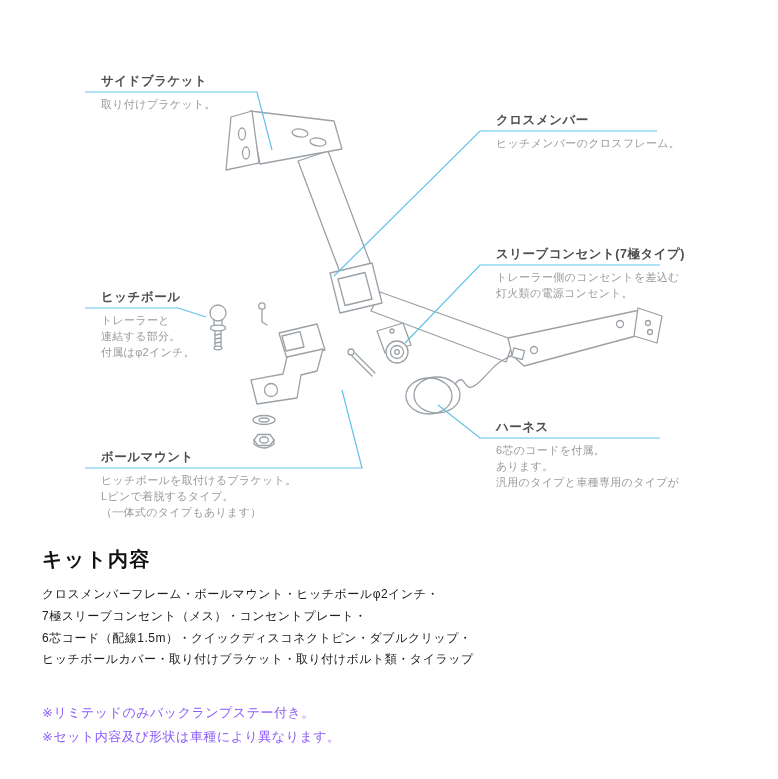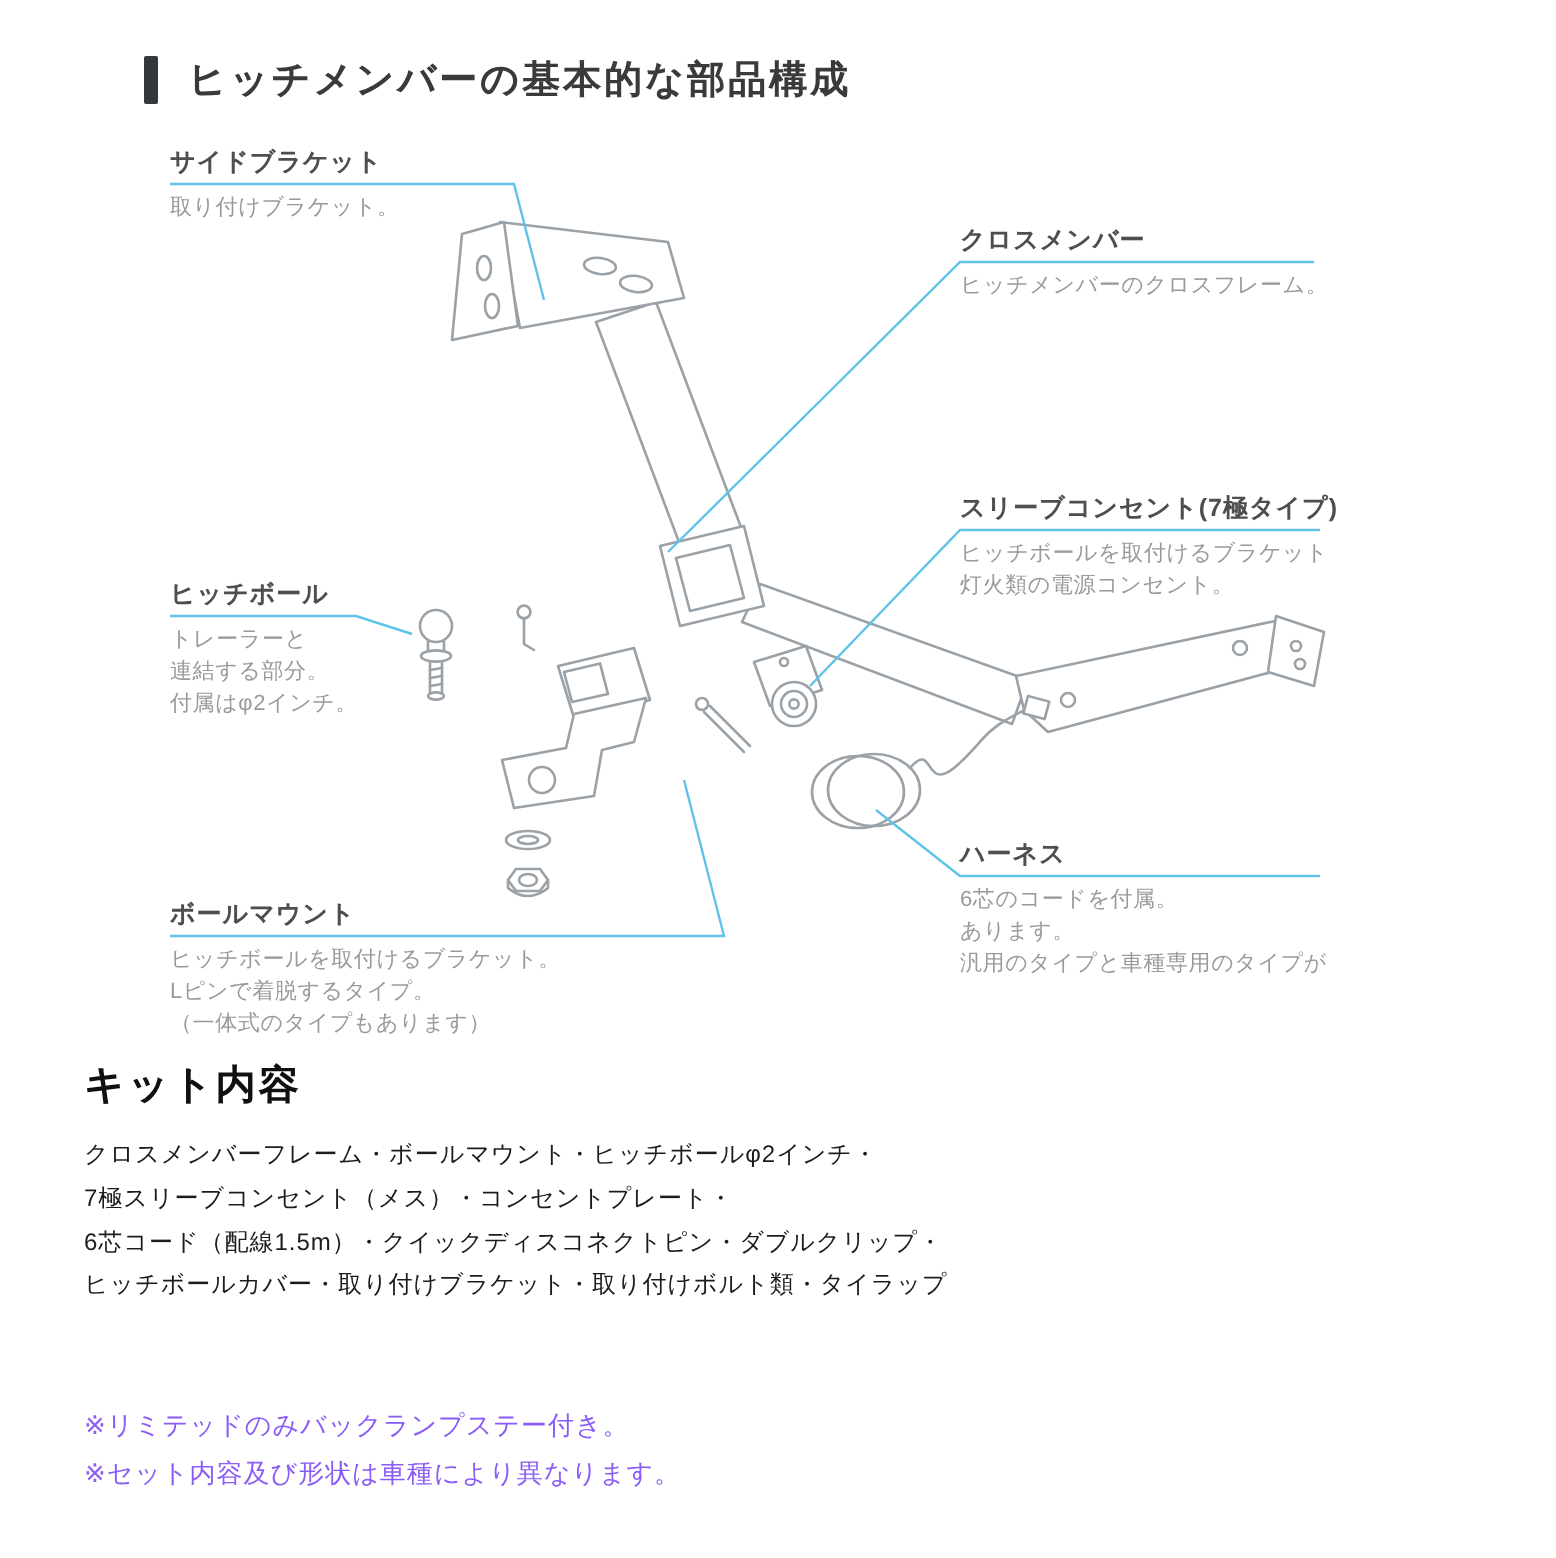--- a/index.html
+++ b/index.html
@@ -13,38 +13,34 @@
 
   .title-row { position:absolute; left:72px; top:27px; display:flex; align-items:center; gap:15px; z-index:3; }
   .title-bar { width:7px; height:24px; background:#35383b; border-radius:1px; }
   .title { font-size:19px; font-weight:bold; color:#3a3a3a; letter-spacing:1.5px; }
 
   svg.diagram { position:absolute; left:0; top:0; z-index:1; pointer-events:none; }
   .draw   { stroke:#9aa1a7; stroke-width:1.3; fill:#ffffff; stroke-linejoin:round; stroke-linecap:round; }
   .nofill { fill:none; }
   .leader { stroke:#5fc3e9; stroke-width:1.2; fill:none; }
 
-  .label { position:absolute; z-index:2; }
+  .label { position:absolute; z-index:2;margin-left:16px; }
   .label .name { display:block; font-size:12.5px; font-weight:bold; color:#4e4e4e; letter-spacing:0.5px; line-height:15px; }
   .label .desc { margin-top:8px; font-size:11px; color:#9a9a9a; line-height:1.45; letter-spacing:0.3px; }
 
-  .kit { position:absolute; left:42px; top:529px; z-index:2; width:720px; }
+  .kit { position:absolute; left:42px; top:546px; z-index:2; width:720px; }
   .kit .kit-heading { font-size:20px; font-weight:bold; color:#101010; letter-spacing:1.5px; }
   .kit .kit-lines { margin-top:11px; font-size:12px; color:#1c1c1c; line-height:1.82; letter-spacing:0.5px; }
   .notes { position:absolute; left:42px; top:701px; z-index:2; font-size:13px; color:#8b5cf6; line-height:1.85; letter-spacing:0.5px; }
 </style>
 </head>
 <body>
 
 <div class="page">
 
-  <div class="title-row">
-    <span class="title-bar"></span>
-    <h1 class="title">ヒッチメンバーの基本的な部品構成</h1>
-  </div>
 
   <svg class="diagram" width="778" height="520" viewBox="0 0 778 520" xmlns="http://www.w3.org/2000/svg">
 
     <g>
       <polygon class="draw" points="298,161 328,151 371,265 341,275"></polygon>
       <polygon class="draw" points="380,292 514,340 506,362 371,311"></polygon>
       <polygon class="draw" points="330,273 372,263 382,303 340,313"></polygon>
       <polygon class="draw" points="338,279 365,272.5 372,299 345,305.5"></polygon>
     </g>
 
@@ -138,21 +134,21 @@
   <div class="label" style="left:480px; top:113px; width:220px;">
     <span class="name">クロスメンバー</span>
     <div class="desc">
       <div>ヒッチメンバーのクロスフレーム。</div>
     </div>
   </div>
 
   <div class="label" style="left:480px; top:247px; width:220px;">
     <span class="name">スリーブコンセント(7極タイプ)</span>
     <div class="desc">
-      <div>ヒッチボールを取付けるブラケット</div>
+      <div>トレーラー側のコンセントを差込む</div>
       <div>灯火類の電源コンセント。</div>
     </div>
   </div>
 
   <div class="label" style="left:85px; top:290px; width:140px;">
     <span class="name">ヒッチボール</span>
     <div class="desc">
       <div>トレーラーと</div>
       <div>連結する部分。</div>
       <div>付属はφ2インチ。</div>

